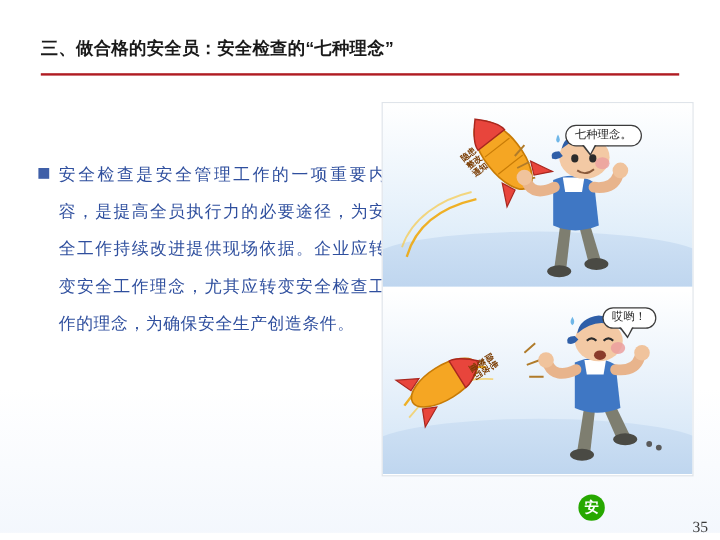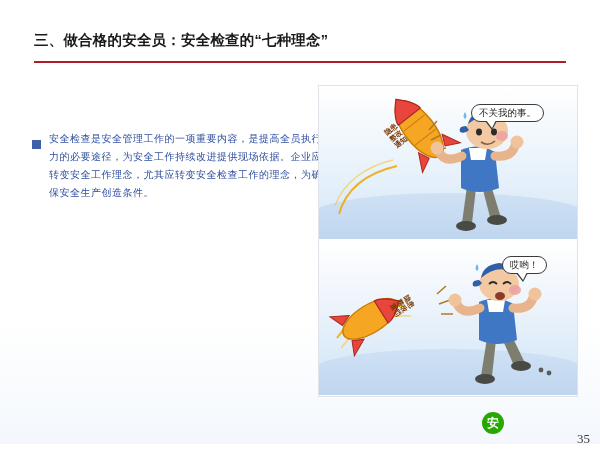--- a/index.html
+++ b/index.html
@@ -55,22 +55,22 @@
   .bullet {
     width: 9px;
     height: 9px;
     background: #3f5fa8;
     margin-top: 10px;
     margin-right: 8px;
     flex: 0 0 auto;
   }
   .body-text {
     color: #2f4f9e;
-    font-size: 10px;
-    line-height: 18px;
+    font-size: 14px;
+    line-height: 31px;
     letter-spacing: 0.5px;
     text-align: justify;
   }
   
   .cartoon {
     position: absolute;
     left: 318px;
     top: 85px;
     width: 258px;
     height: 310px;
@@ -255,21 +255,21 @@
           <path d="M192 28 q3 5 0 7 q-3 -2 0 -7" fill="#6fb7e8"></path>
         </g>
       </svg>
 
       <div class="rocket-label" style="left:64px;top:38px;transform:rotate(-38deg);">
         <span>隐患</span><br>
         <span>整改</span><br>
         <span>通知</span>
       </div>
 
-      <div class="speech speech1">不关我的事。</div>
+      <div class="speech speech1">七种理念。</div>
     </div>
 
     <div class="panel-divider"></div>
 
     <div class="panel panel-bottom">
       <div class="ground"></div>
 
       <svg width="258" height="153" viewBox="0 0 258 153" style="position:absolute;left:0;top:0;">
 
         <path d="M18 96 C34 72, 62 62, 86 64" stroke="#f0a500" stroke-width="2" fill="none" opacity="0.85"></path>

